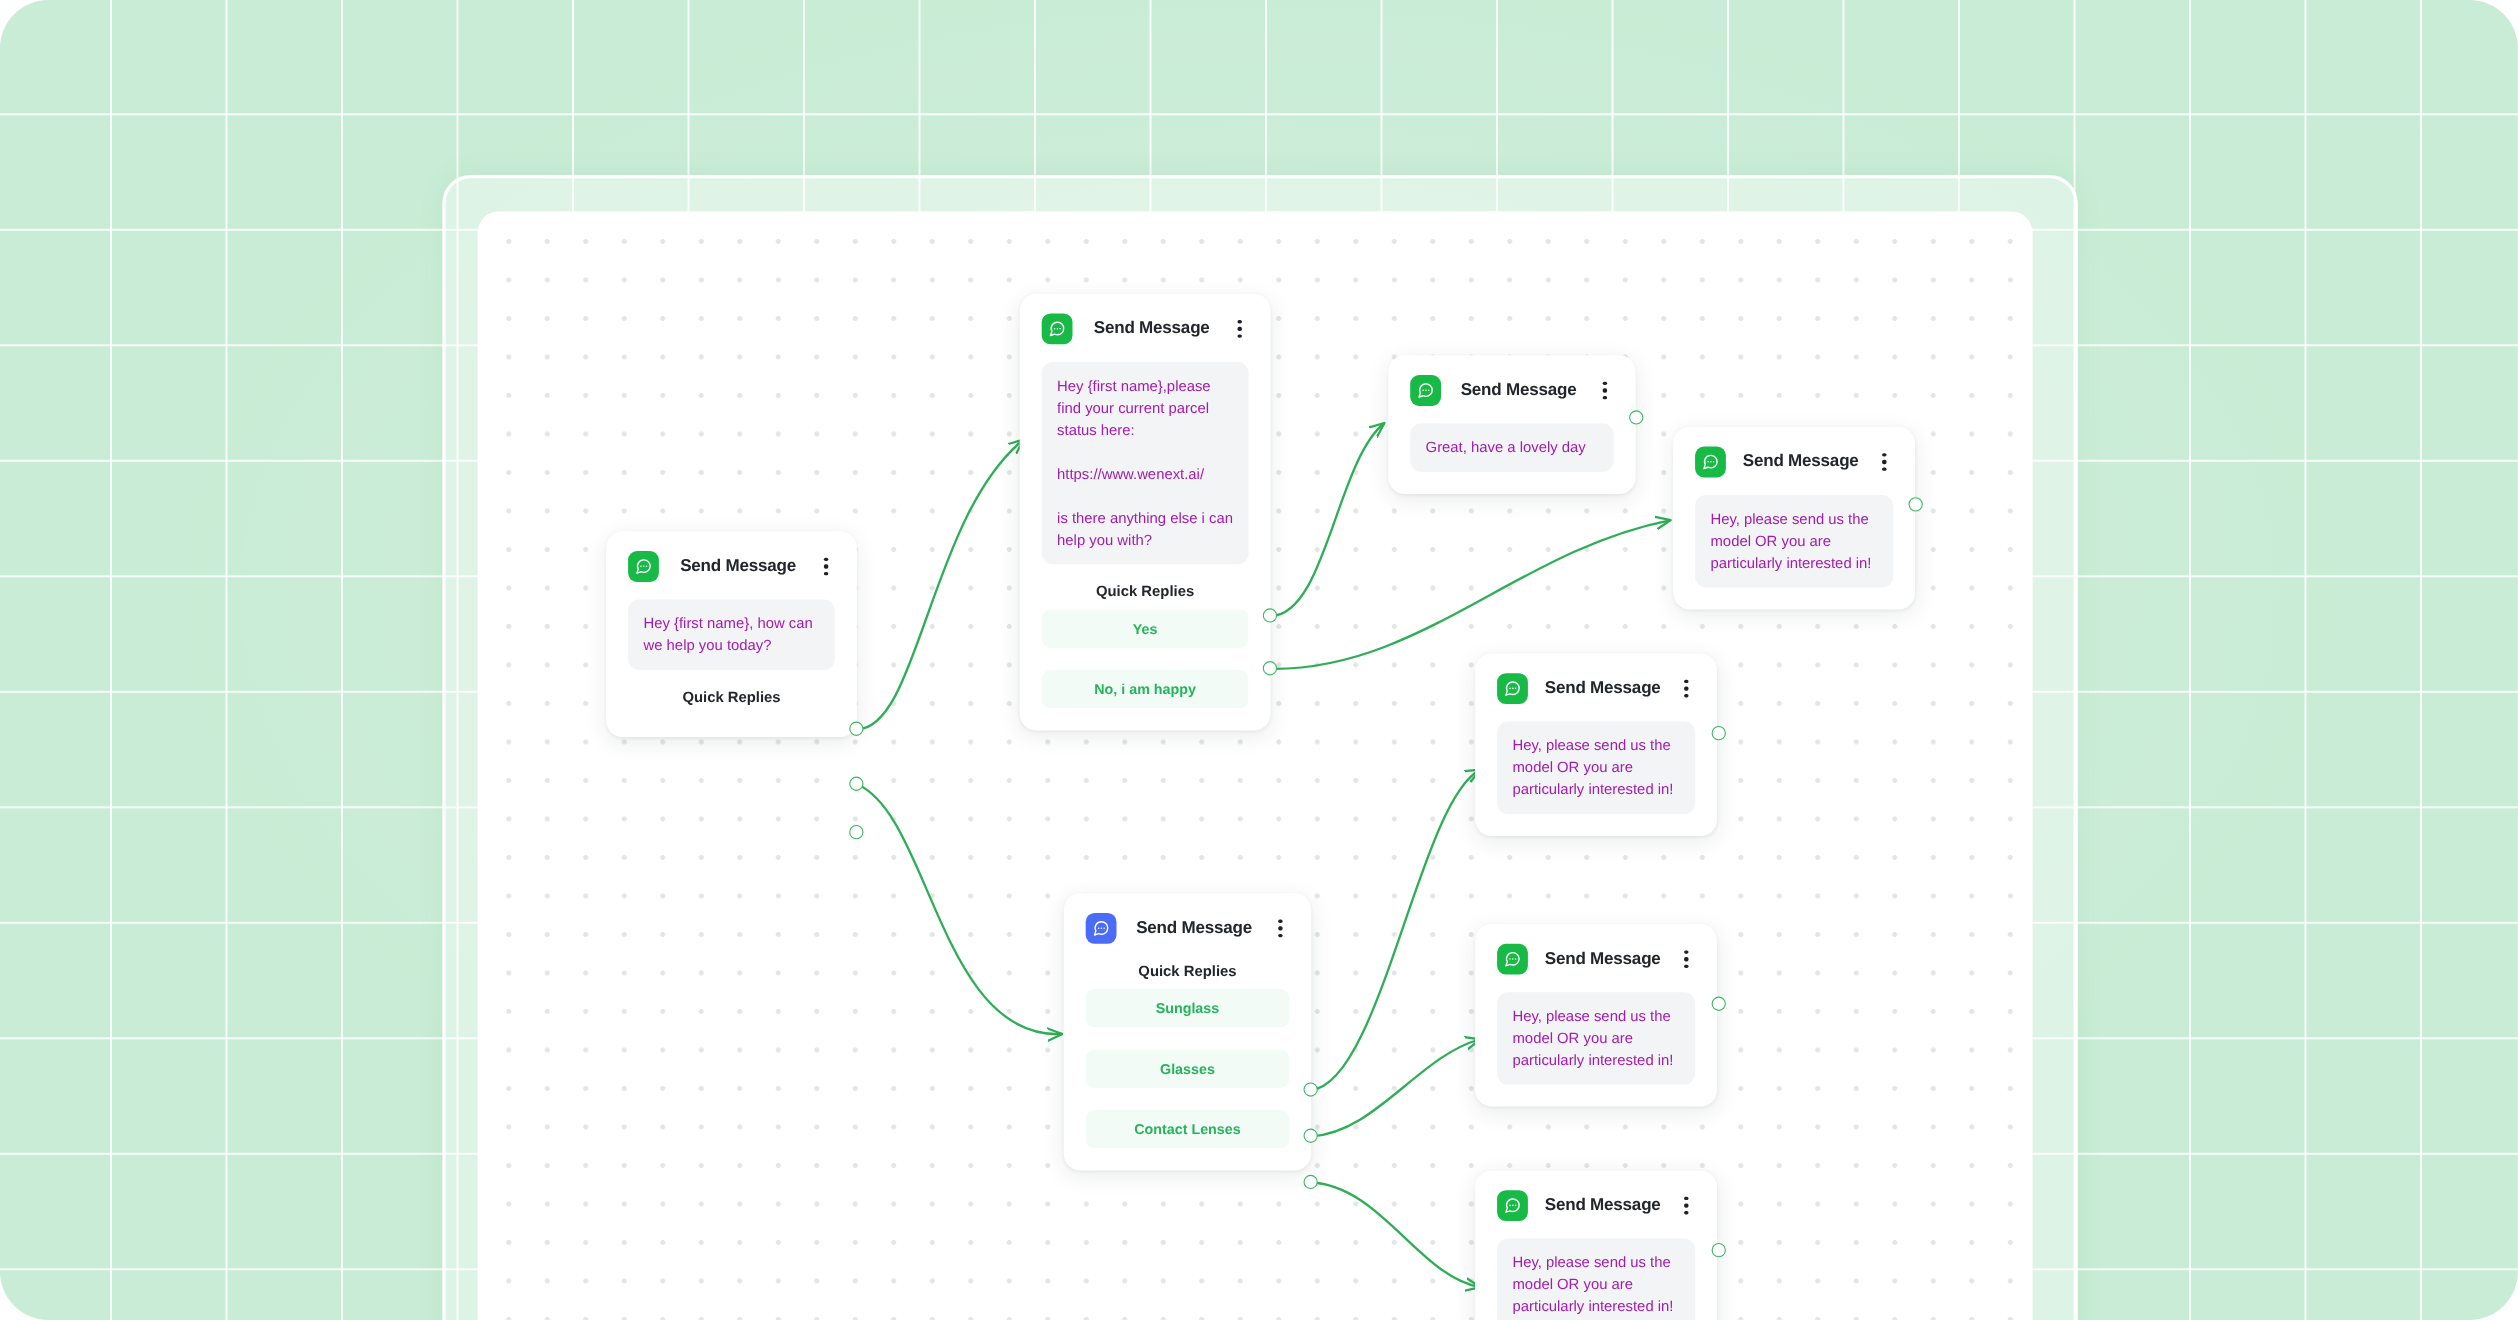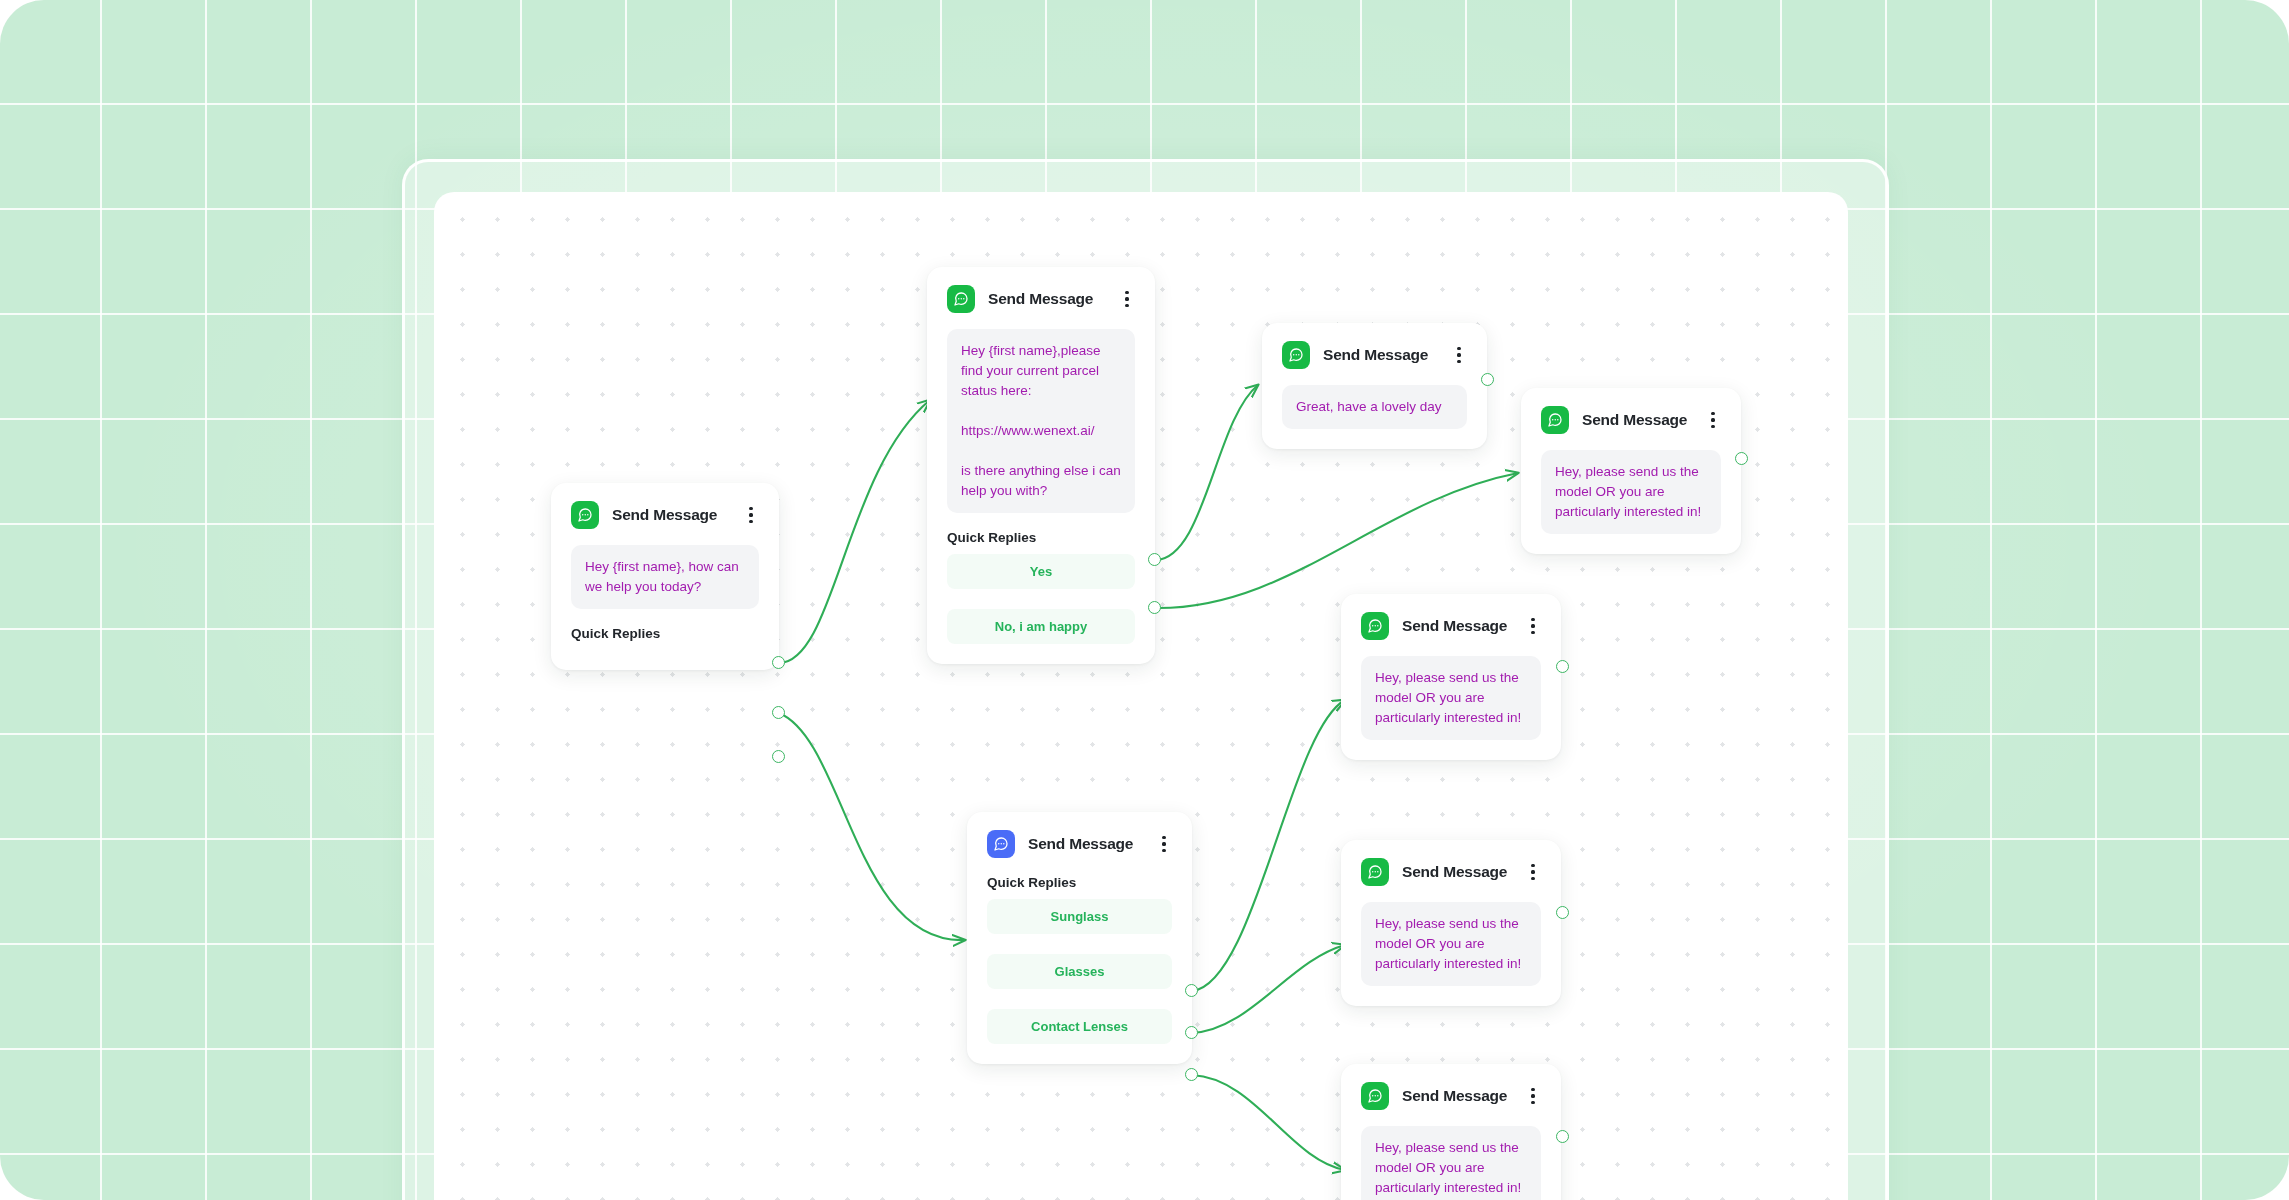--- a/index.html
+++ b/index.html
@@ -71,20 +71,21 @@
     background: #ffffff;
     border-radius: 15px;
     box-shadow: 0 5px 20px rgba(22,40,30,0.09), 0 1px 3px rgba(22,40,30,0.05);
     padding: 18px 20px 20px 20px;
   }
   .node-header {
     display: flex;
     align-items: center;
     gap: 13px;
     margin-bottom: 16px;
+    text-align: center;
   }
   .node-icon {
     width: 28px; height: 28px;
     border-radius: 8px;
     flex: 0 0 auto;
     display: flex; align-items: center; justify-content: center;
   }
   .node-icon.green { background: #17ba45; }
   .node-icon.blue  { background: #4a6cf7; }
   .node-title {
@@ -112,20 +113,21 @@
     font-size: 13.5px;
     line-height: 1.48;
     color: #a21caf;
     white-space: pre-line;
   }
   .qr-label {
     font-size: 13.5px;
     font-weight: 600;
     color: #22262b;
     margin: 17px 0 9px 0;
+    text-align: center;
   }
   .qr-list { display: flex; flex-direction: column; gap: 20px; }
   .qr-btn {
     border: 1px solid #d9efe0;
     background: #f4fcf7;
     border-radius: 8px;
     text-align: center;
     padding: 9px 8px;
     font-size: 13px;
     font-weight: 600;

